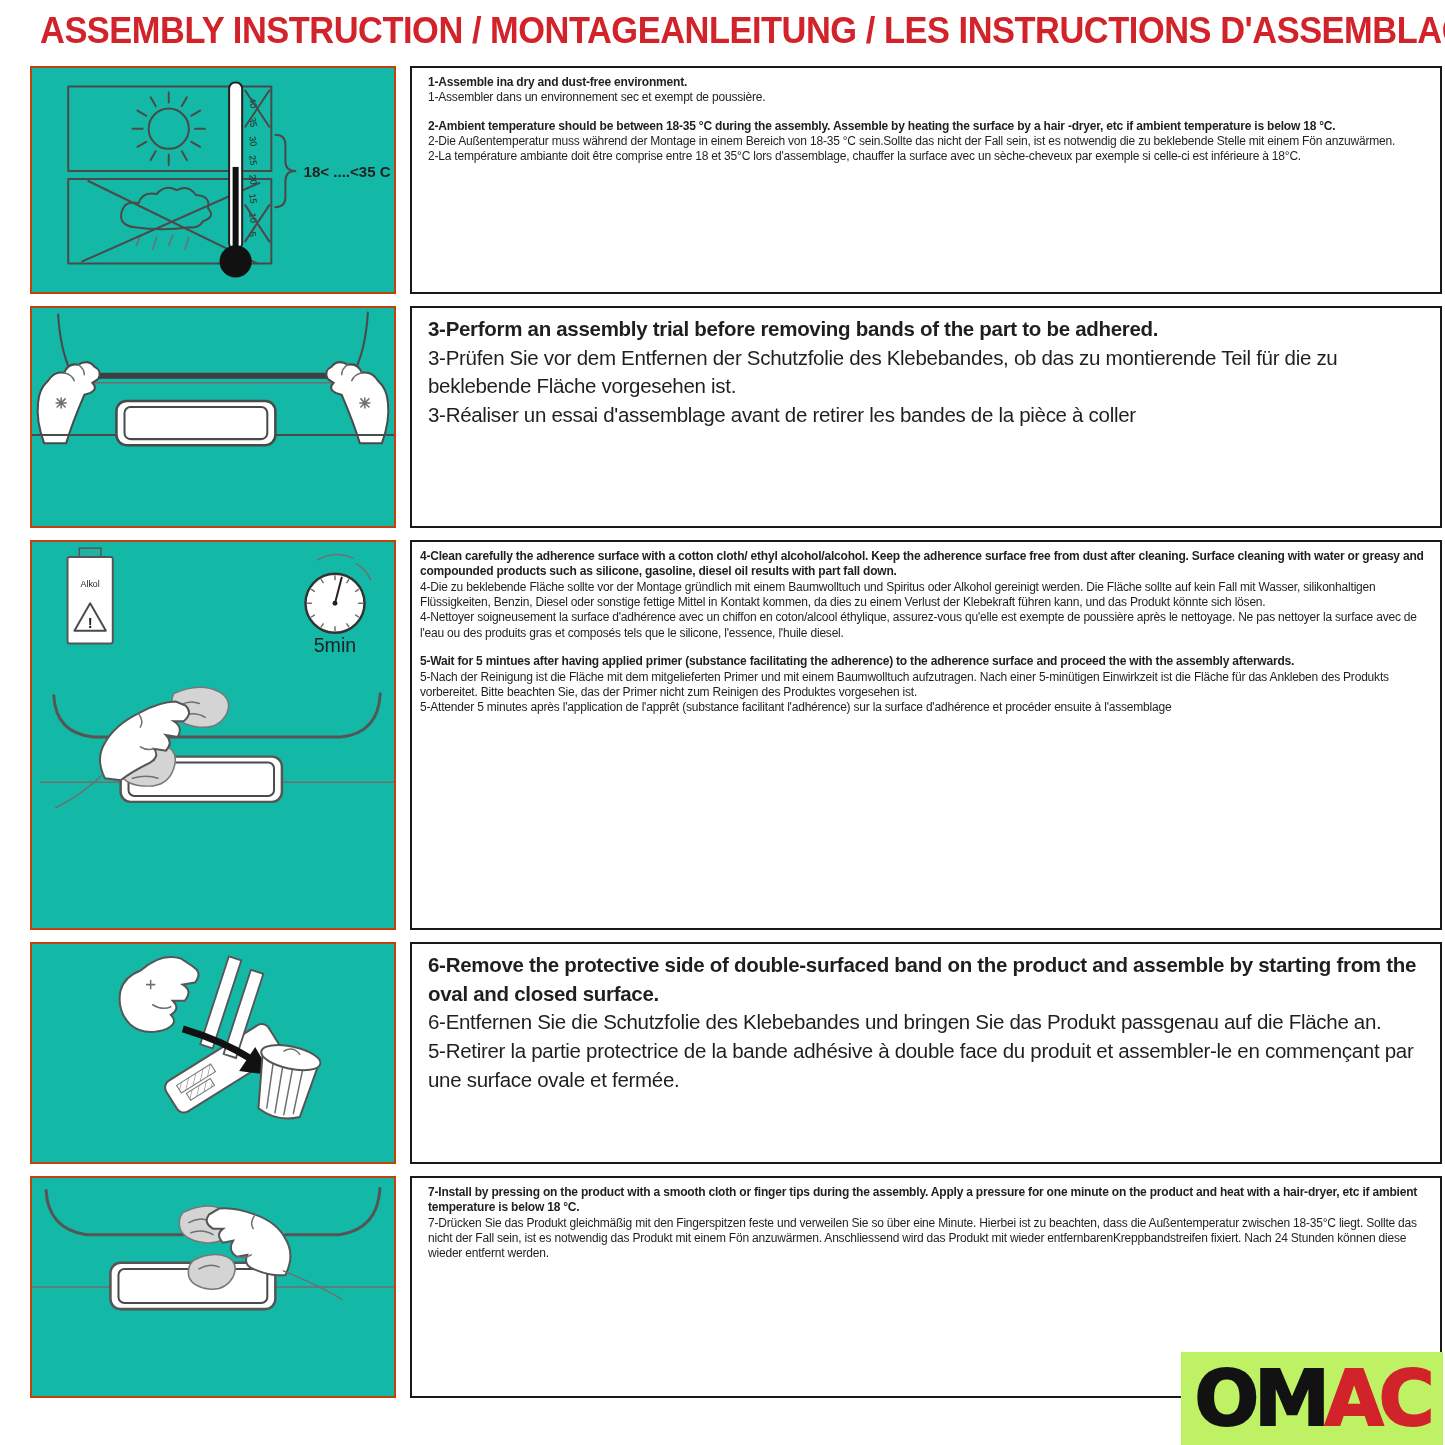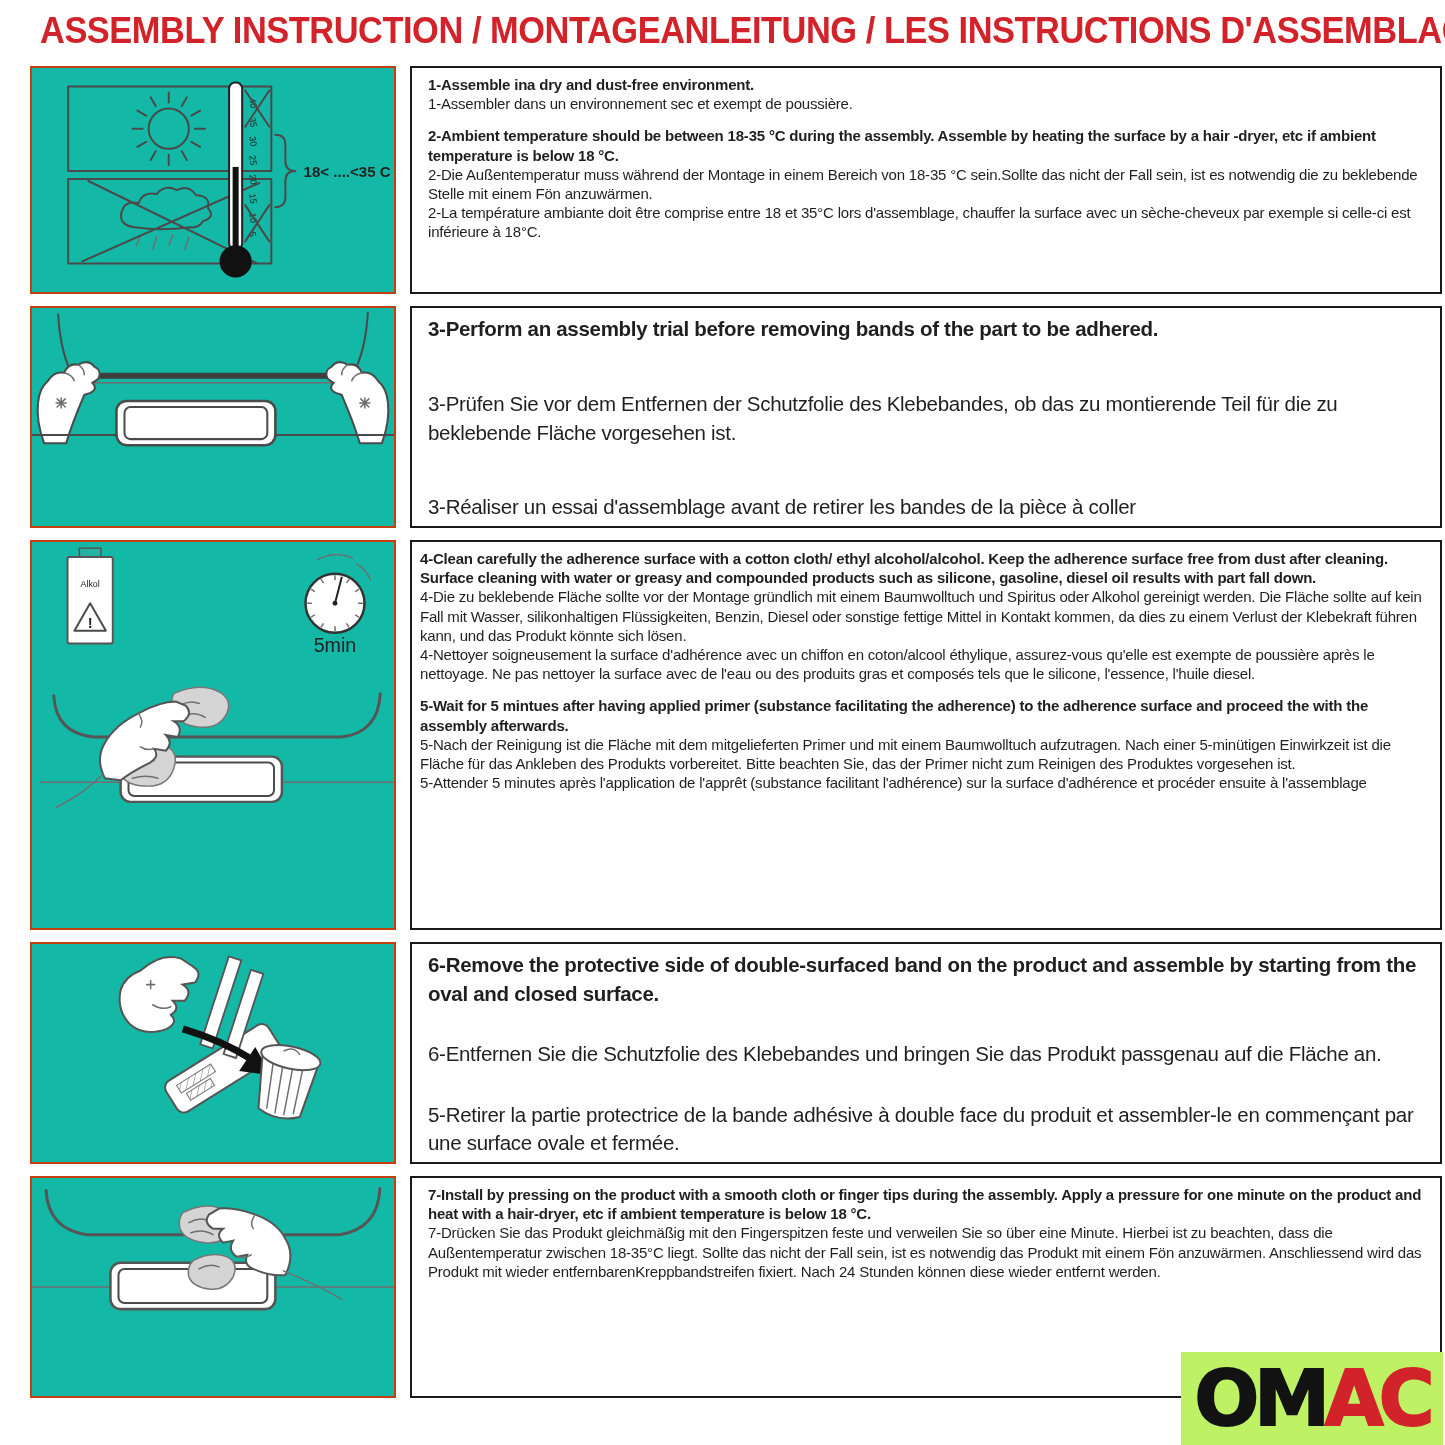--- a/index.html
+++ b/index.html
@@ -17,22 +17,22 @@
     position:absolute;left:30px;width:366px;background:#14b8a6;
     border:2px solid #c2410c;box-sizing:border-box;
   }
   .illu svg{display:block;width:100%;height:100%;}
   .txt{
     position:absolute;left:410px;width:1032px;background:#fff;
     border:2px solid #191919;box-sizing:border-box;
     padding:7px 14px 4px 16px;
   }
   .txt p{margin:0;letter-spacing:-0.2px;}
-  .small p{font-size:15px;line-height:1.28;}
-  .large{display:flex;flex-direction:column;justify-content:space-between;}
+  .small p{font-size:12px;line-height:1.28;}
+  .large{display:flex;flex-direction:column;justify-content:flex-start;}
   .large p{font-size:20.5px;line-height:1.4;letter-spacing:-0.3px;}
   .b{font-weight:bold;}
   .gap{margin-top:13px !important;}
   
   .r1{top:66px;height:228px;}
   .r2{top:306px;height:222px;}
   .r3{top:540px;height:390px;padding-left:8px;}
   .r4{top:942px;height:222px;}
   .r5{top:1176px;height:222px;}
   

